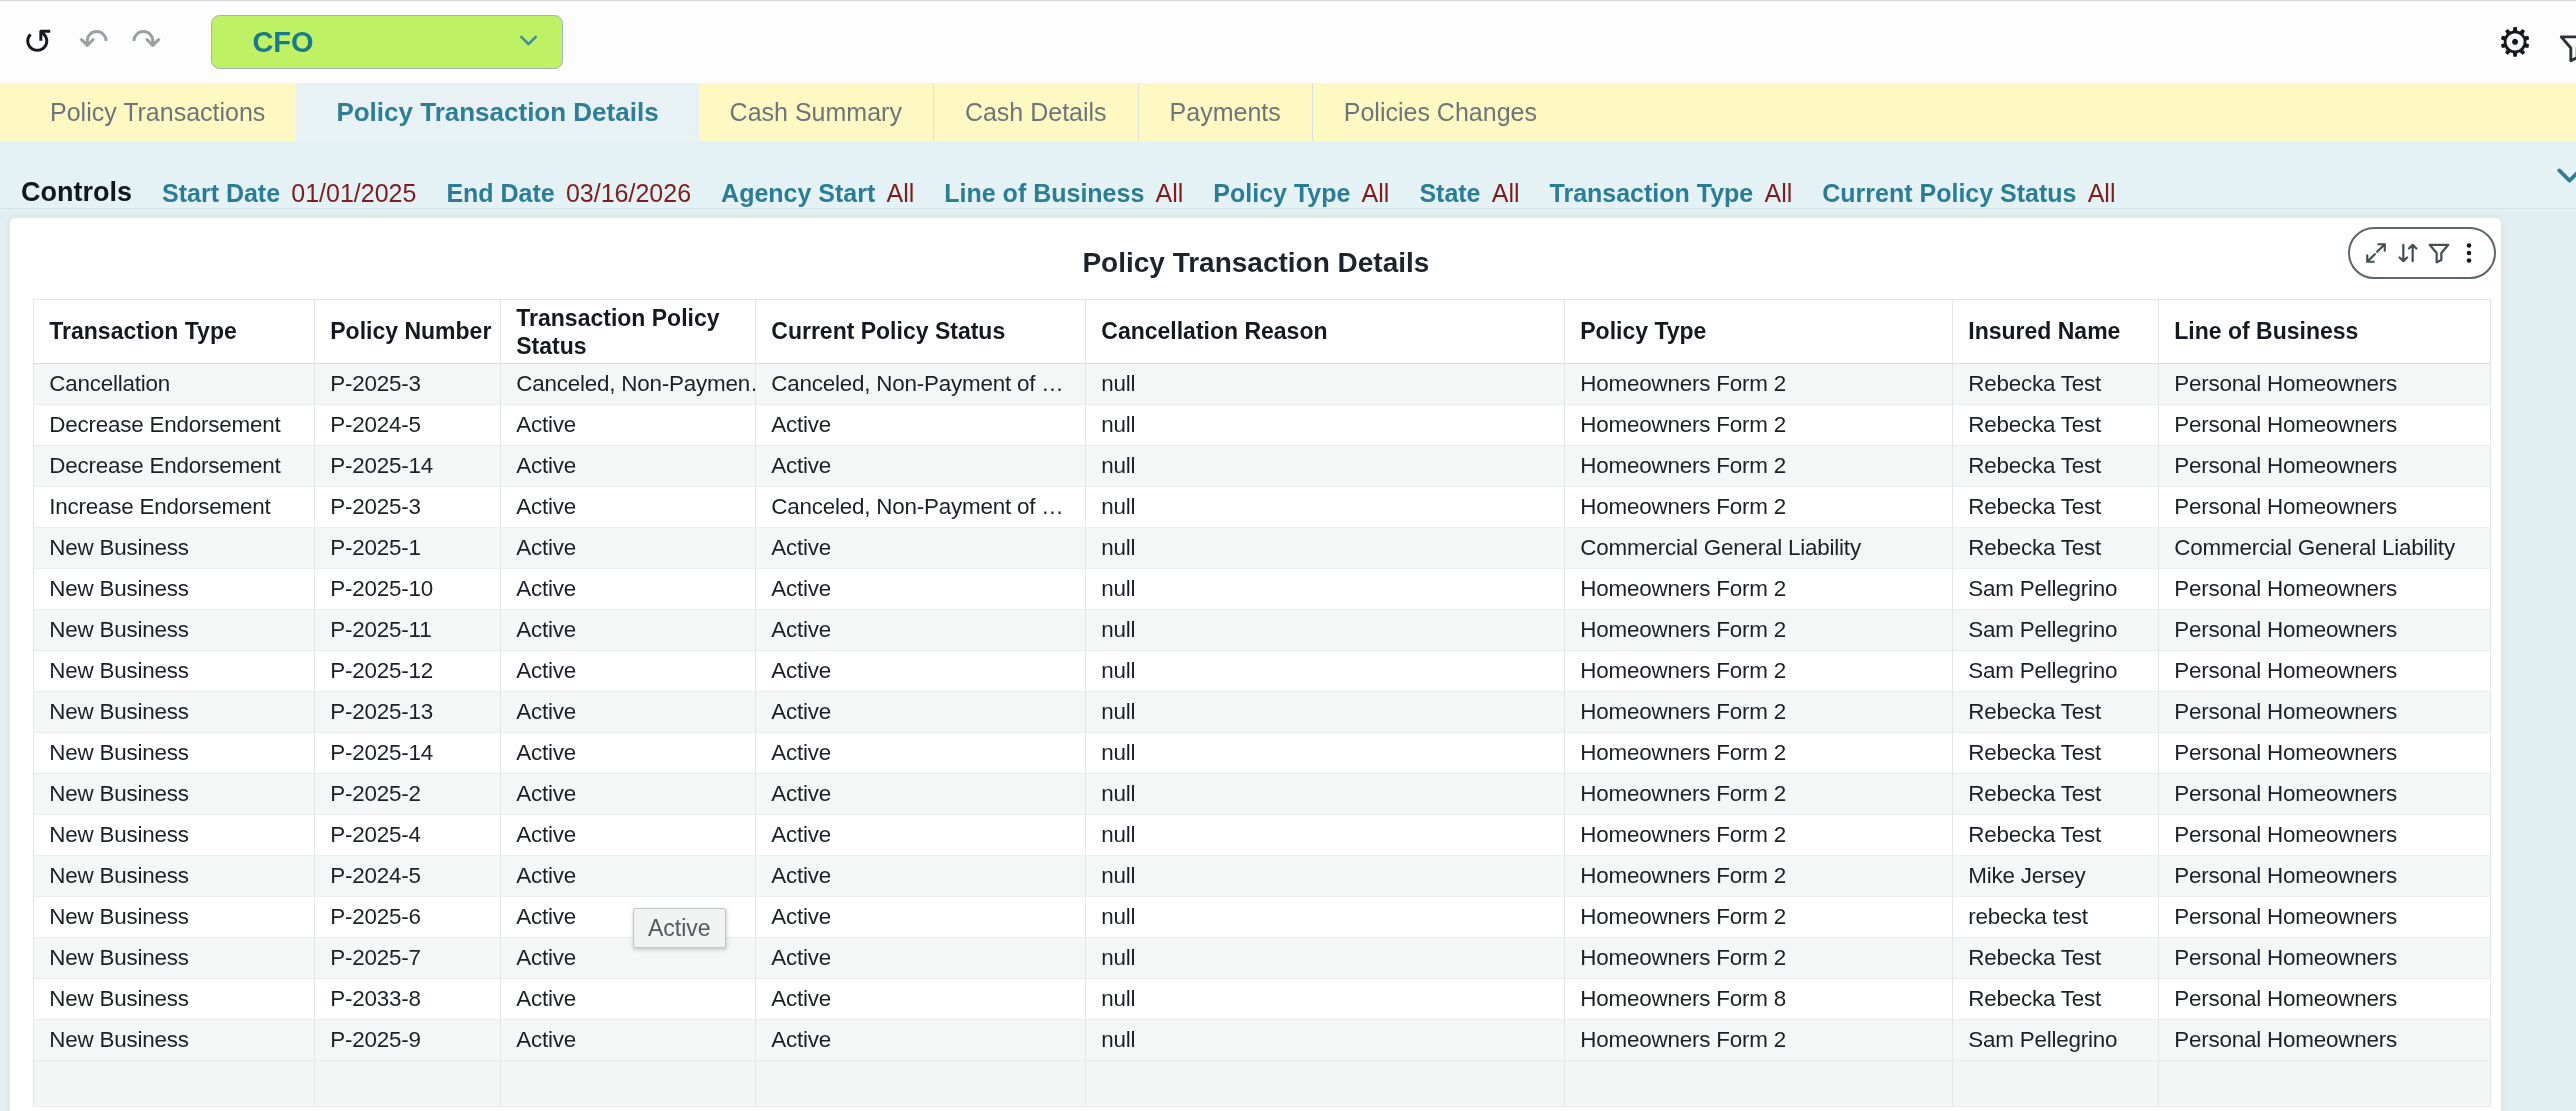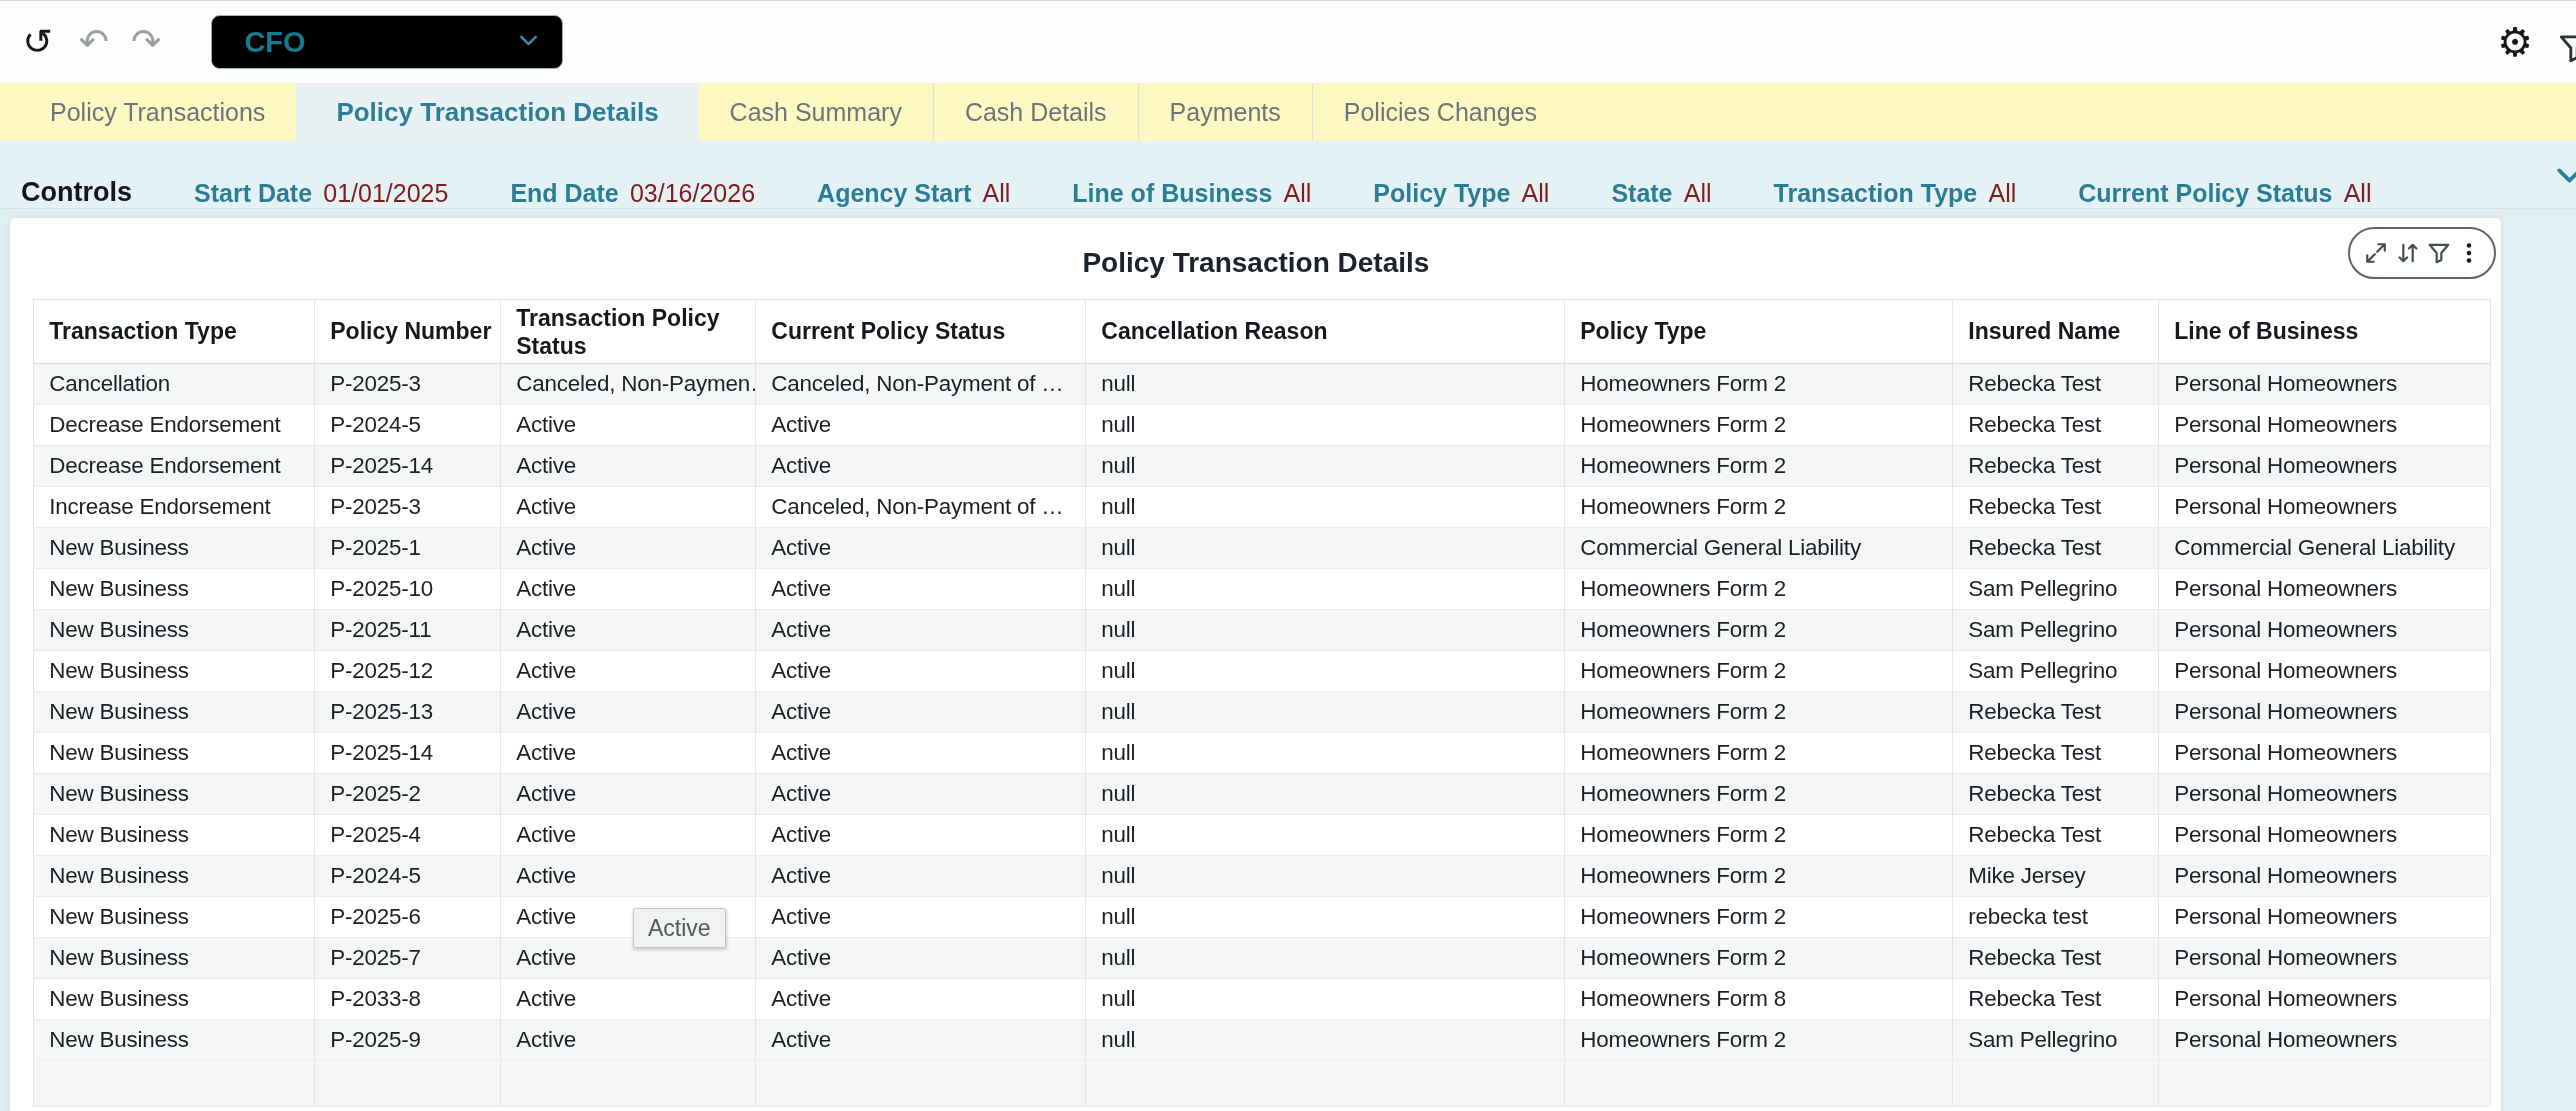--- a/index.html
+++ b/index.html
@@ -6,43 +6,43 @@
   html,body { width:2576px; height:1112px; overflow:hidden; position:relative;
     font-family:"Liberation Sans","DejaVu Sans",sans-serif; background:#e1eff2; }
 
   
   .topbar { position:relative; height:83px; background:#fdfdfe; border-top:1.7px solid #d5dbdb;
     display:flex; align-items:center; padding-left:17.3px; }
   .tb-icon { font-size:36px; line-height:1; cursor:pointer; }
   .icon-reset { color:#15191d; margin-left:5.2px; }
   .icon-undo  { color:#999fa3; margin-left:26px; }
   .icon-redo  { color:#999fa3; margin-left:22.4px; }
-  .dataset { margin-left:50px; width:352px; height:54px; background:#000000;
+  .dataset { margin-left:50px; width:352px; height:54px; background:#bef264;
     border:1.7px solid #9db3bb; border-radius:8.6px; display:flex; align-items:center;
-    padding:0 19px 0 32px; cursor:pointer; }
+    padding:0 19px 0 40px; cursor:pointer; }
   .dataset .ds-label { color:#177a8e; font-size:29px; font-weight:bold; flex:1; }
   .dataset svg { flex:none; }
   .tb-spacer { flex:1; }
   .icon-gear { color:#15191d; font-size:40px; margin-right:43px; }
   .tb-funnel { position:absolute; right:-17.3px; top:28px; }
 
   
   .tabbar { height:58px; background:#fef9c3; display:flex; align-items:stretch; padding-left:19px; }
   .tab { display:flex; align-items:center; padding:0 31px; font-size:25px; color:#6d7579;
     white-space:nowrap; cursor:pointer; }
   .tab + .tab { border-left:0.9px solid #dadfe1; }
   .tab.active { background:#e8f1f4; color:#2f7e97; font-weight:bold; font-size:26px;
     margin-top:-7px; padding:7px 40px 0 40px; border-radius:3.5px 3.5px 0 0; border-left:none; }
   .tab.active + .tab { border-left:none; }
 
   
   .controls { position:relative; height:68px; background:#e4f1f5; border-bottom:0.9px solid #d4e4e9;
     display:flex; align-items:flex-end; padding-left:21px; }
   .controls-title { font-size:27px; font-weight:600; color:#10171e; }
-  .filter { margin-left:62px; display:flex; align-items:baseline; gap:11.2px; cursor:pointer; white-space:nowrap; }
+  .filter { margin-left:30px; display:flex; align-items:baseline; gap:11.2px; cursor:pointer; white-space:nowrap; }
   .f-label { font-size:25px; font-weight:bold; color:#2b7d95; }
   .f-value { font-size:25px; color:#7f1d1d; }
   .controls-chevron { position:absolute; right:-14px; top:14px; }
 
   
   .card { position:absolute; left:10.4px; top:218px; width:2491px; height:950px;
     background:#ffffff; border-radius:5.2px 5.2px 0 0; box-shadow:0 0.9px 6px rgba(20,50,60,.08); }
   .card-title { margin-top:29px; text-align:center; font-size:28px; font-weight:bold; color:#1c242b; }
 
   .pill { position:absolute; top:8.6px; right:5.2px; width:148px; height:52px; background:#fff;

